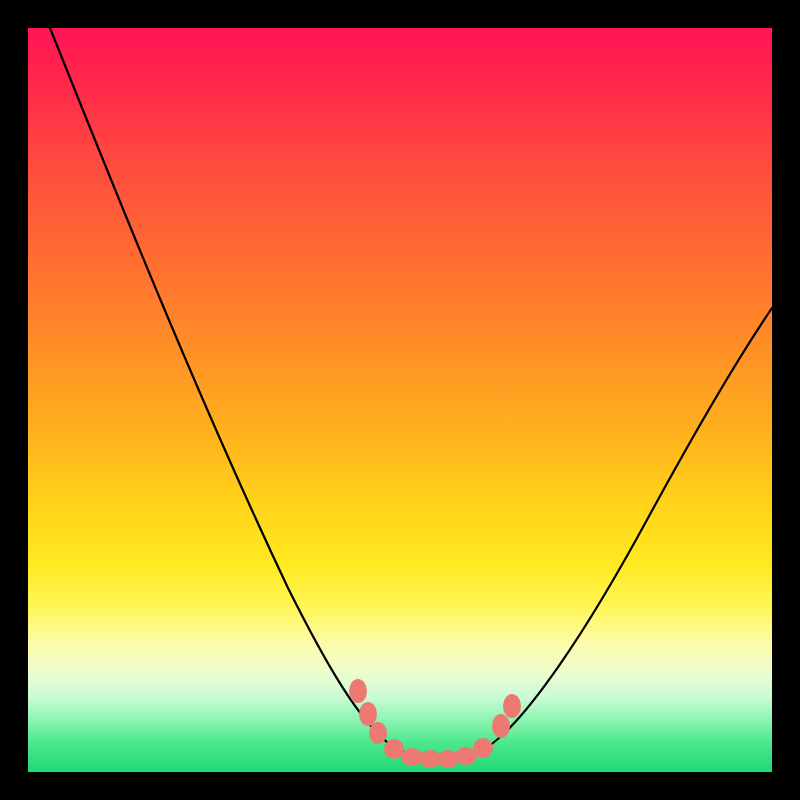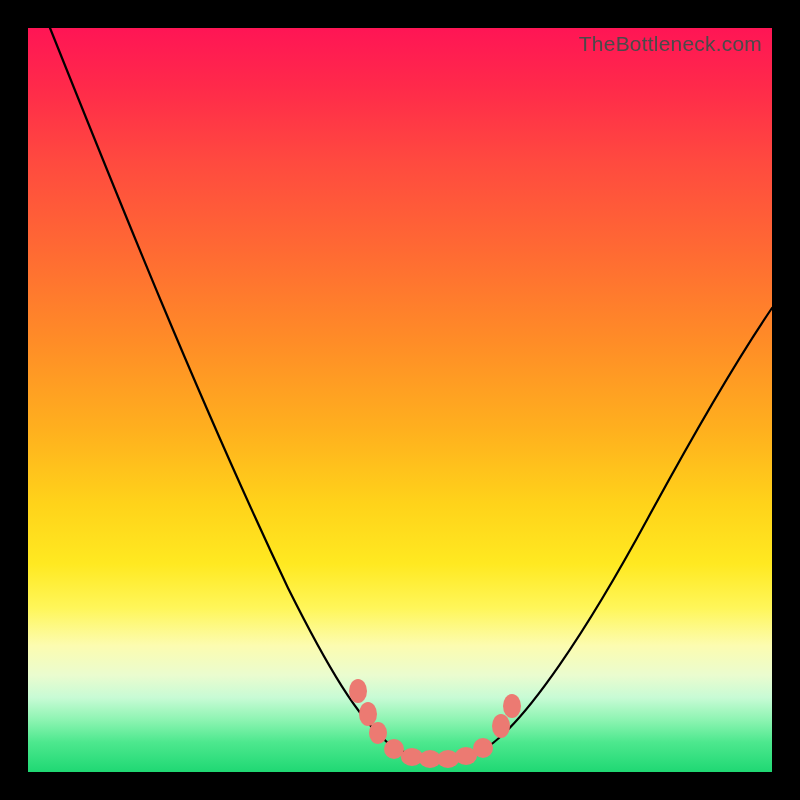--- a/index.html
+++ b/index.html
@@ -72,21 +72,20 @@
     stroke: none;
   }
 </style>
 </head>
 <body>
 
 <div class="frame">
 
   <div class="plot-area">
 
-    <div class="watermark">TheBottleneck.com</div>
 
     <svg class="curve-layer" viewBox="0 0 744 744" preserveAspectRatio="none">
 
       <path class="curve-path" d="M 22 0
                C 90 170, 170 370, 260 560
                C 300 640, 330 690, 360 715
                C 378 728, 395 731, 415 731
                C 432 731, 448 728, 465 715
                C 500 688, 555 610, 620 490
                C 670 398, 710 330, 744 280"></path>

